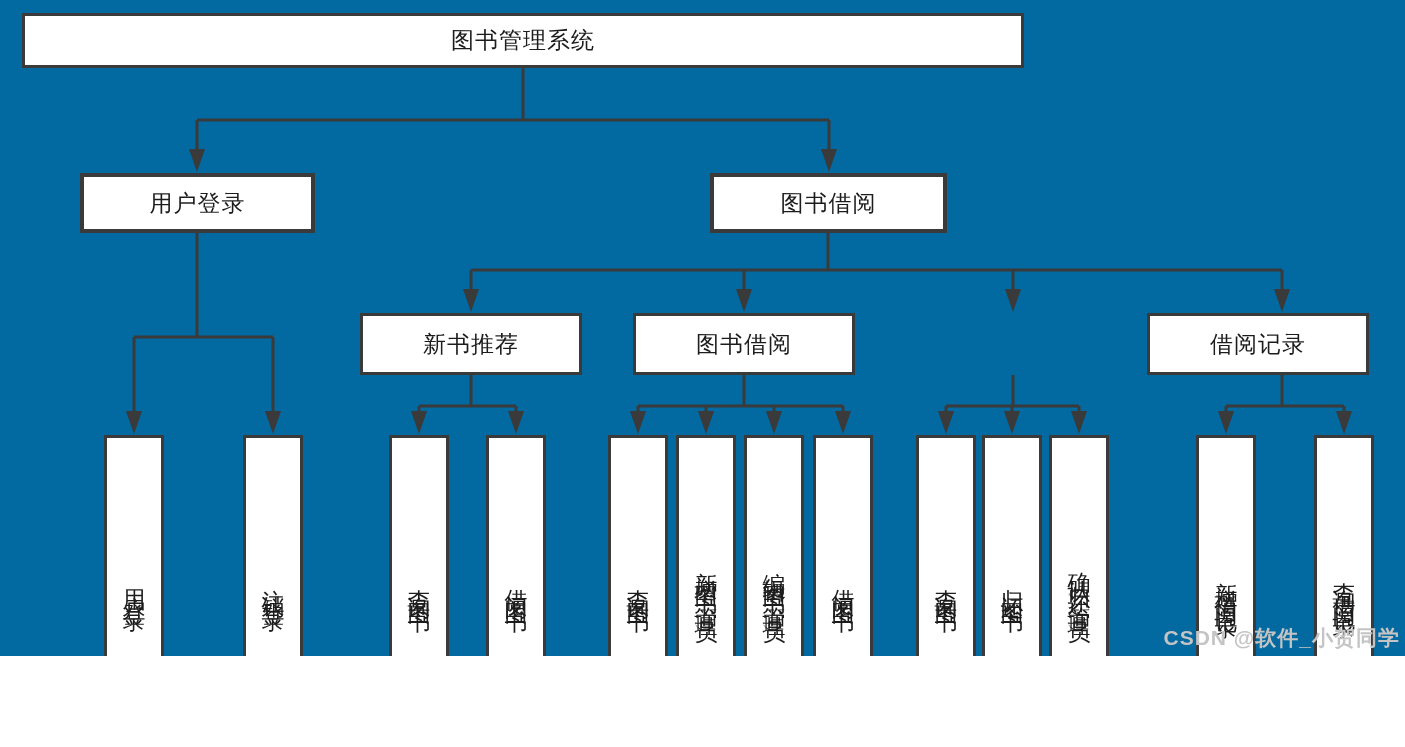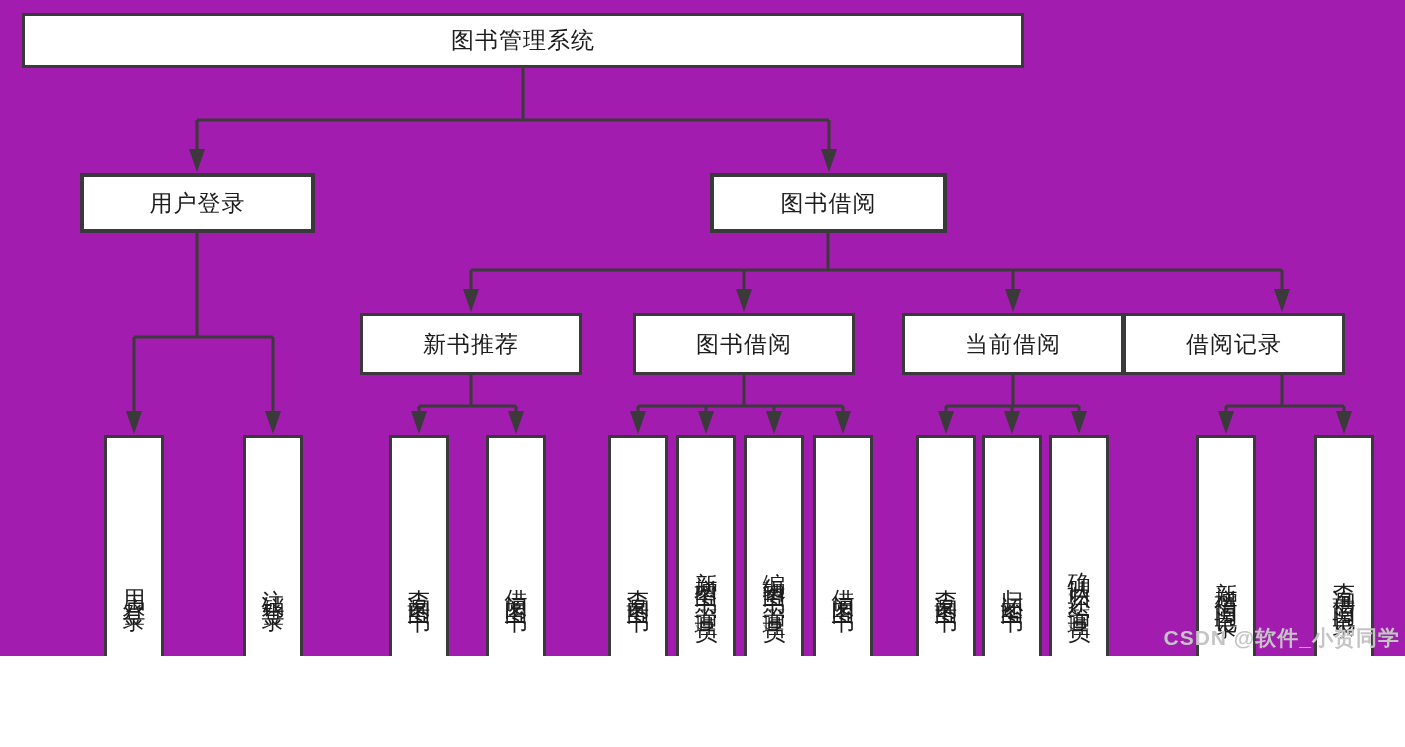--- a/index.html
+++ b/index.html
@@ -1,20 +1,20 @@
 <!DOCTYPE html>
 <html><head>
 <meta charset="utf-8">
 <style>
   html, body { margin: 0; padding: 0; background: #ffffff; }
   .canvas {
     position: relative;
     width: 1405px;
     height: 656px;
-    background: #a21caf;
+    background: #0369a1;
     font-family: "Liberation Sans", sans-serif;
     overflow: hidden;
   }
   svg.connectors { position: absolute; left: 0; top: 0; }
   .box {
     position: absolute;
     box-sizing: border-box;
     background: #ffffff;
     border: 3px solid #3a3a3a;
     display: flex;
@@ -80,22 +80,21 @@
     </g>
   </svg>
 
   <div class="box h" style="left:22px; top:13px; width:1002px; height:55px">图书管理系统</div>
 
   <div class="box h lvl2" style="left:80px; top:173px; width:235px; height:60px">用户登录</div>
   <div class="box h lvl2" style="left:710px; top:173px; width:237px; height:60px">图书借阅</div>
 
   <div class="box h" style="left:360px; top:313px; width:222px; height:62px">新书推荐</div>
   <div class="box h" style="left:633px; top:313px; width:222px; height:62px">图书借阅</div>
-  <div class="box h" style="left:902px; top:313px; width:222px; height:62px">当前借阅</div>
-  <div class="box h" style="left:1123px; top:313px; width:222px; height:62px">借阅记录</div>
+  <div class="box h" style="left:1147px; top:313px; width:222px; height:62px">借阅记录</div>
 
   <div class="box v" style="left:104px; top:435px; width:60px; height:300px">用户登录</div>
   <div class="box v" style="left:243px; top:435px; width:60px; height:300px">注销登录</div>
 
   <div class="box v" style="left:389px; top:435px; width:60px; height:300px">查询图书</div>
   <div class="box v" style="left:486px; top:435px; width:60px; height:300px">借阅图书</div>
 
   <div class="box v" style="left:608px; top:435px; width:60px; height:300px">查询图书</div>
   <div class="box v" style="left:676px; top:435px; width:60px; height:300px">新增图书（管理员）</div>
   <div class="box v" style="left:744px; top:435px; width:60px; height:300px">编辑图书（管理员）</div>

